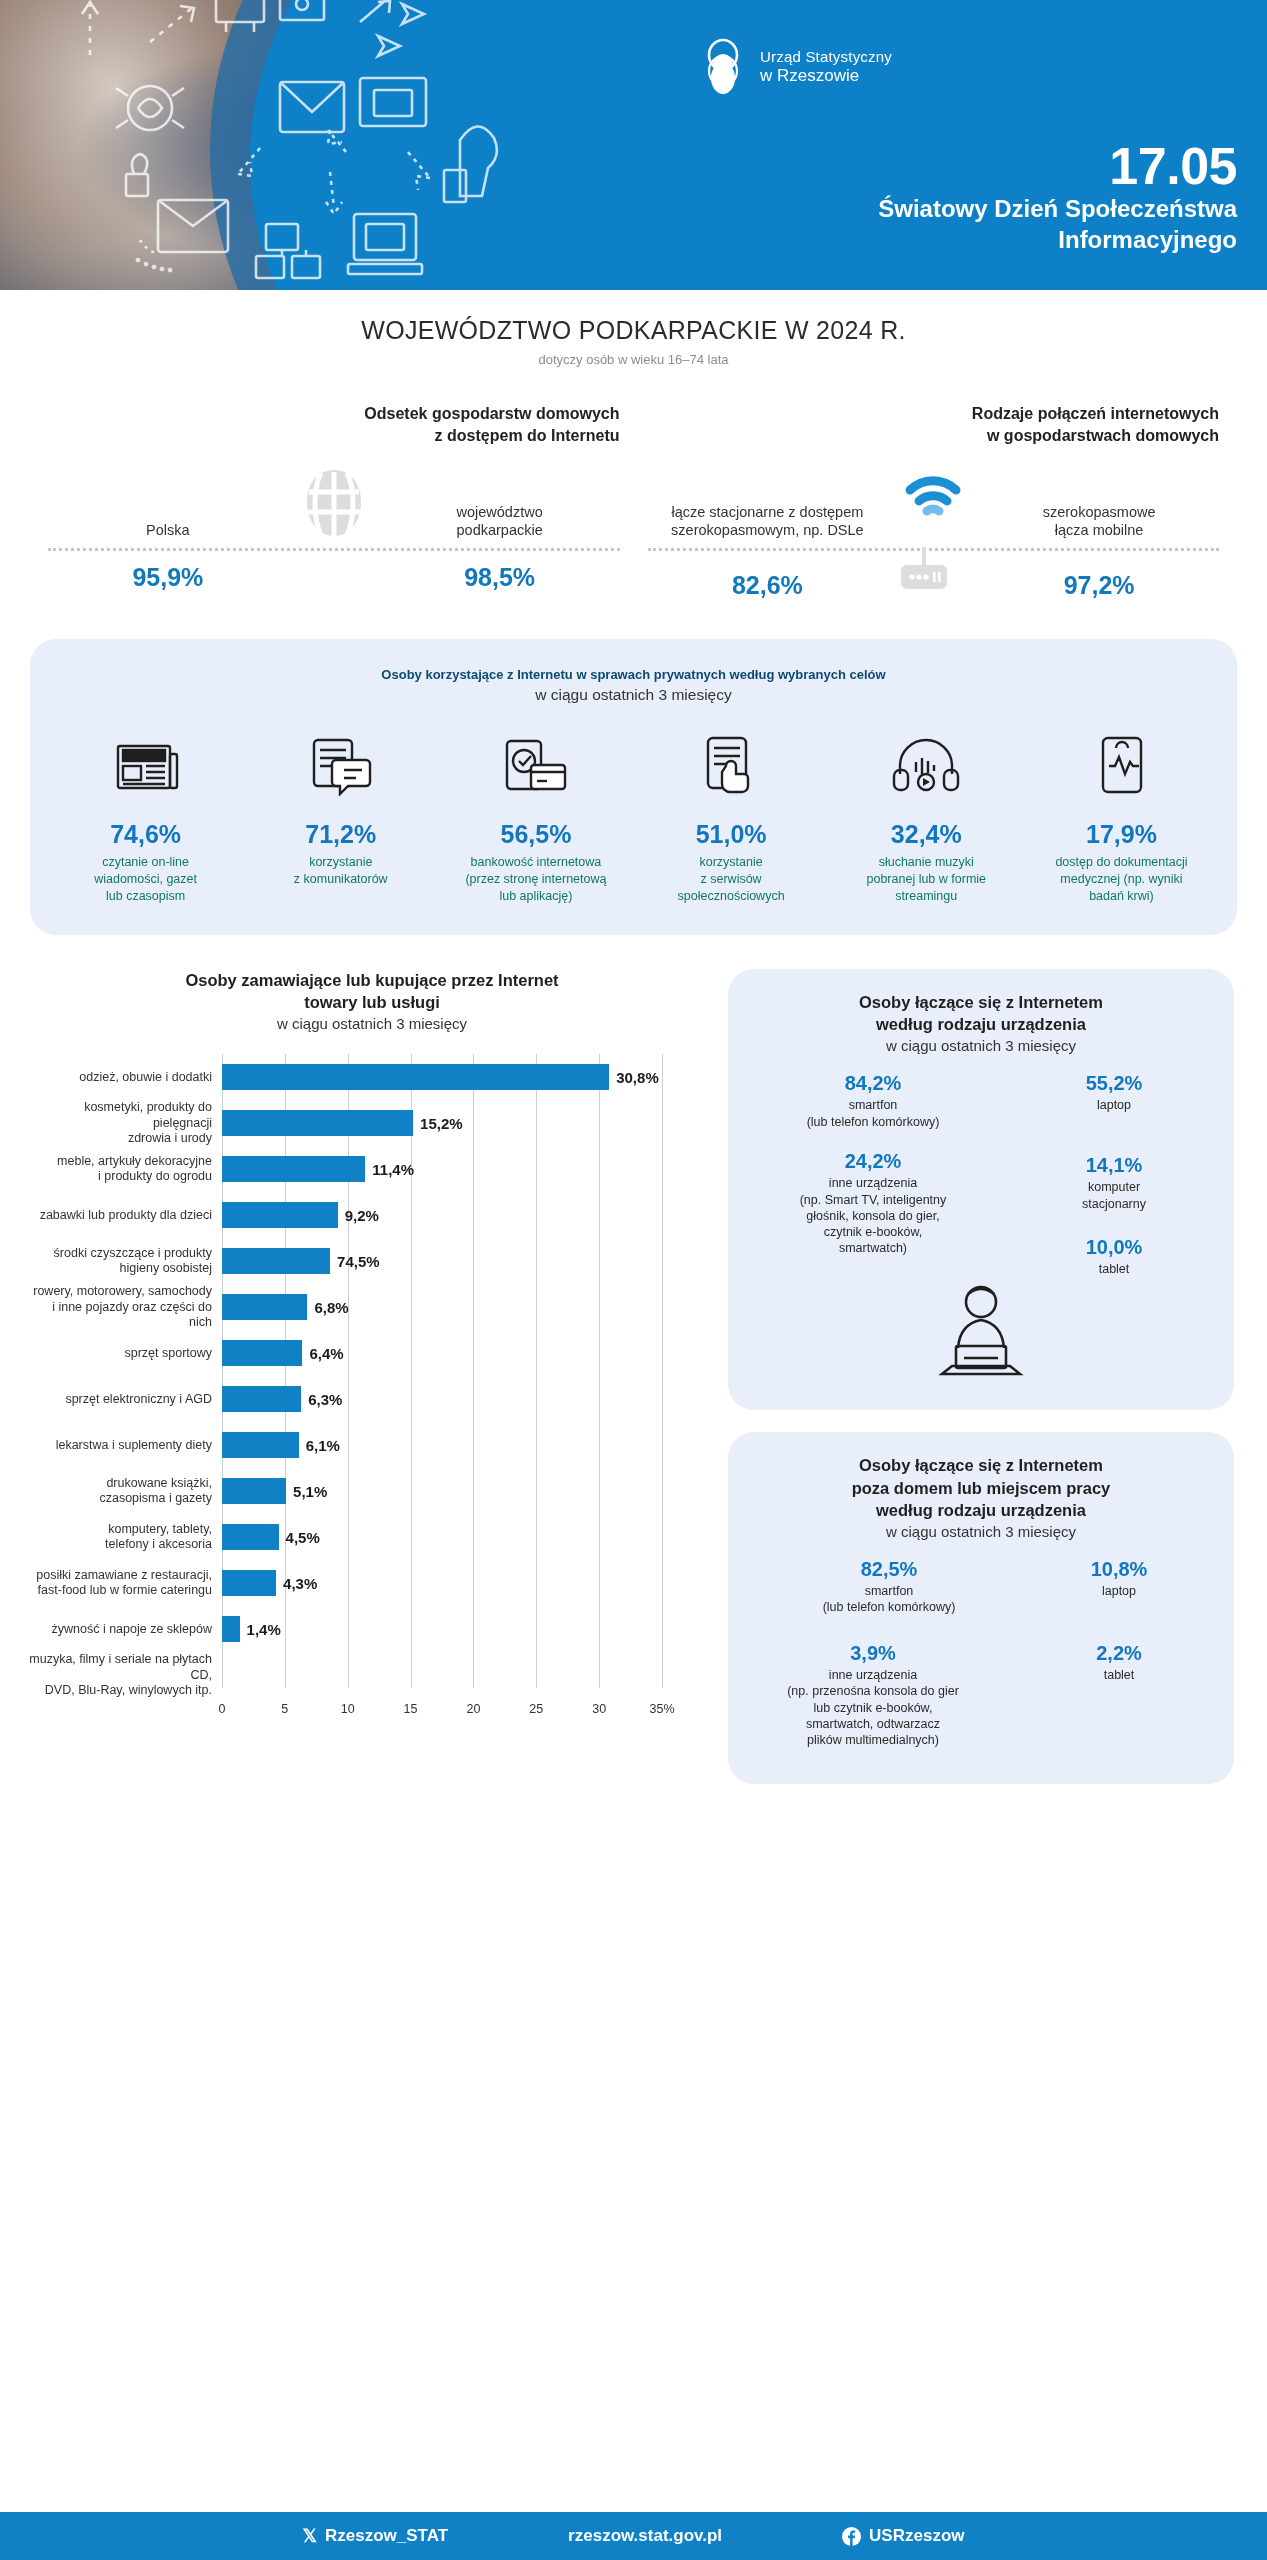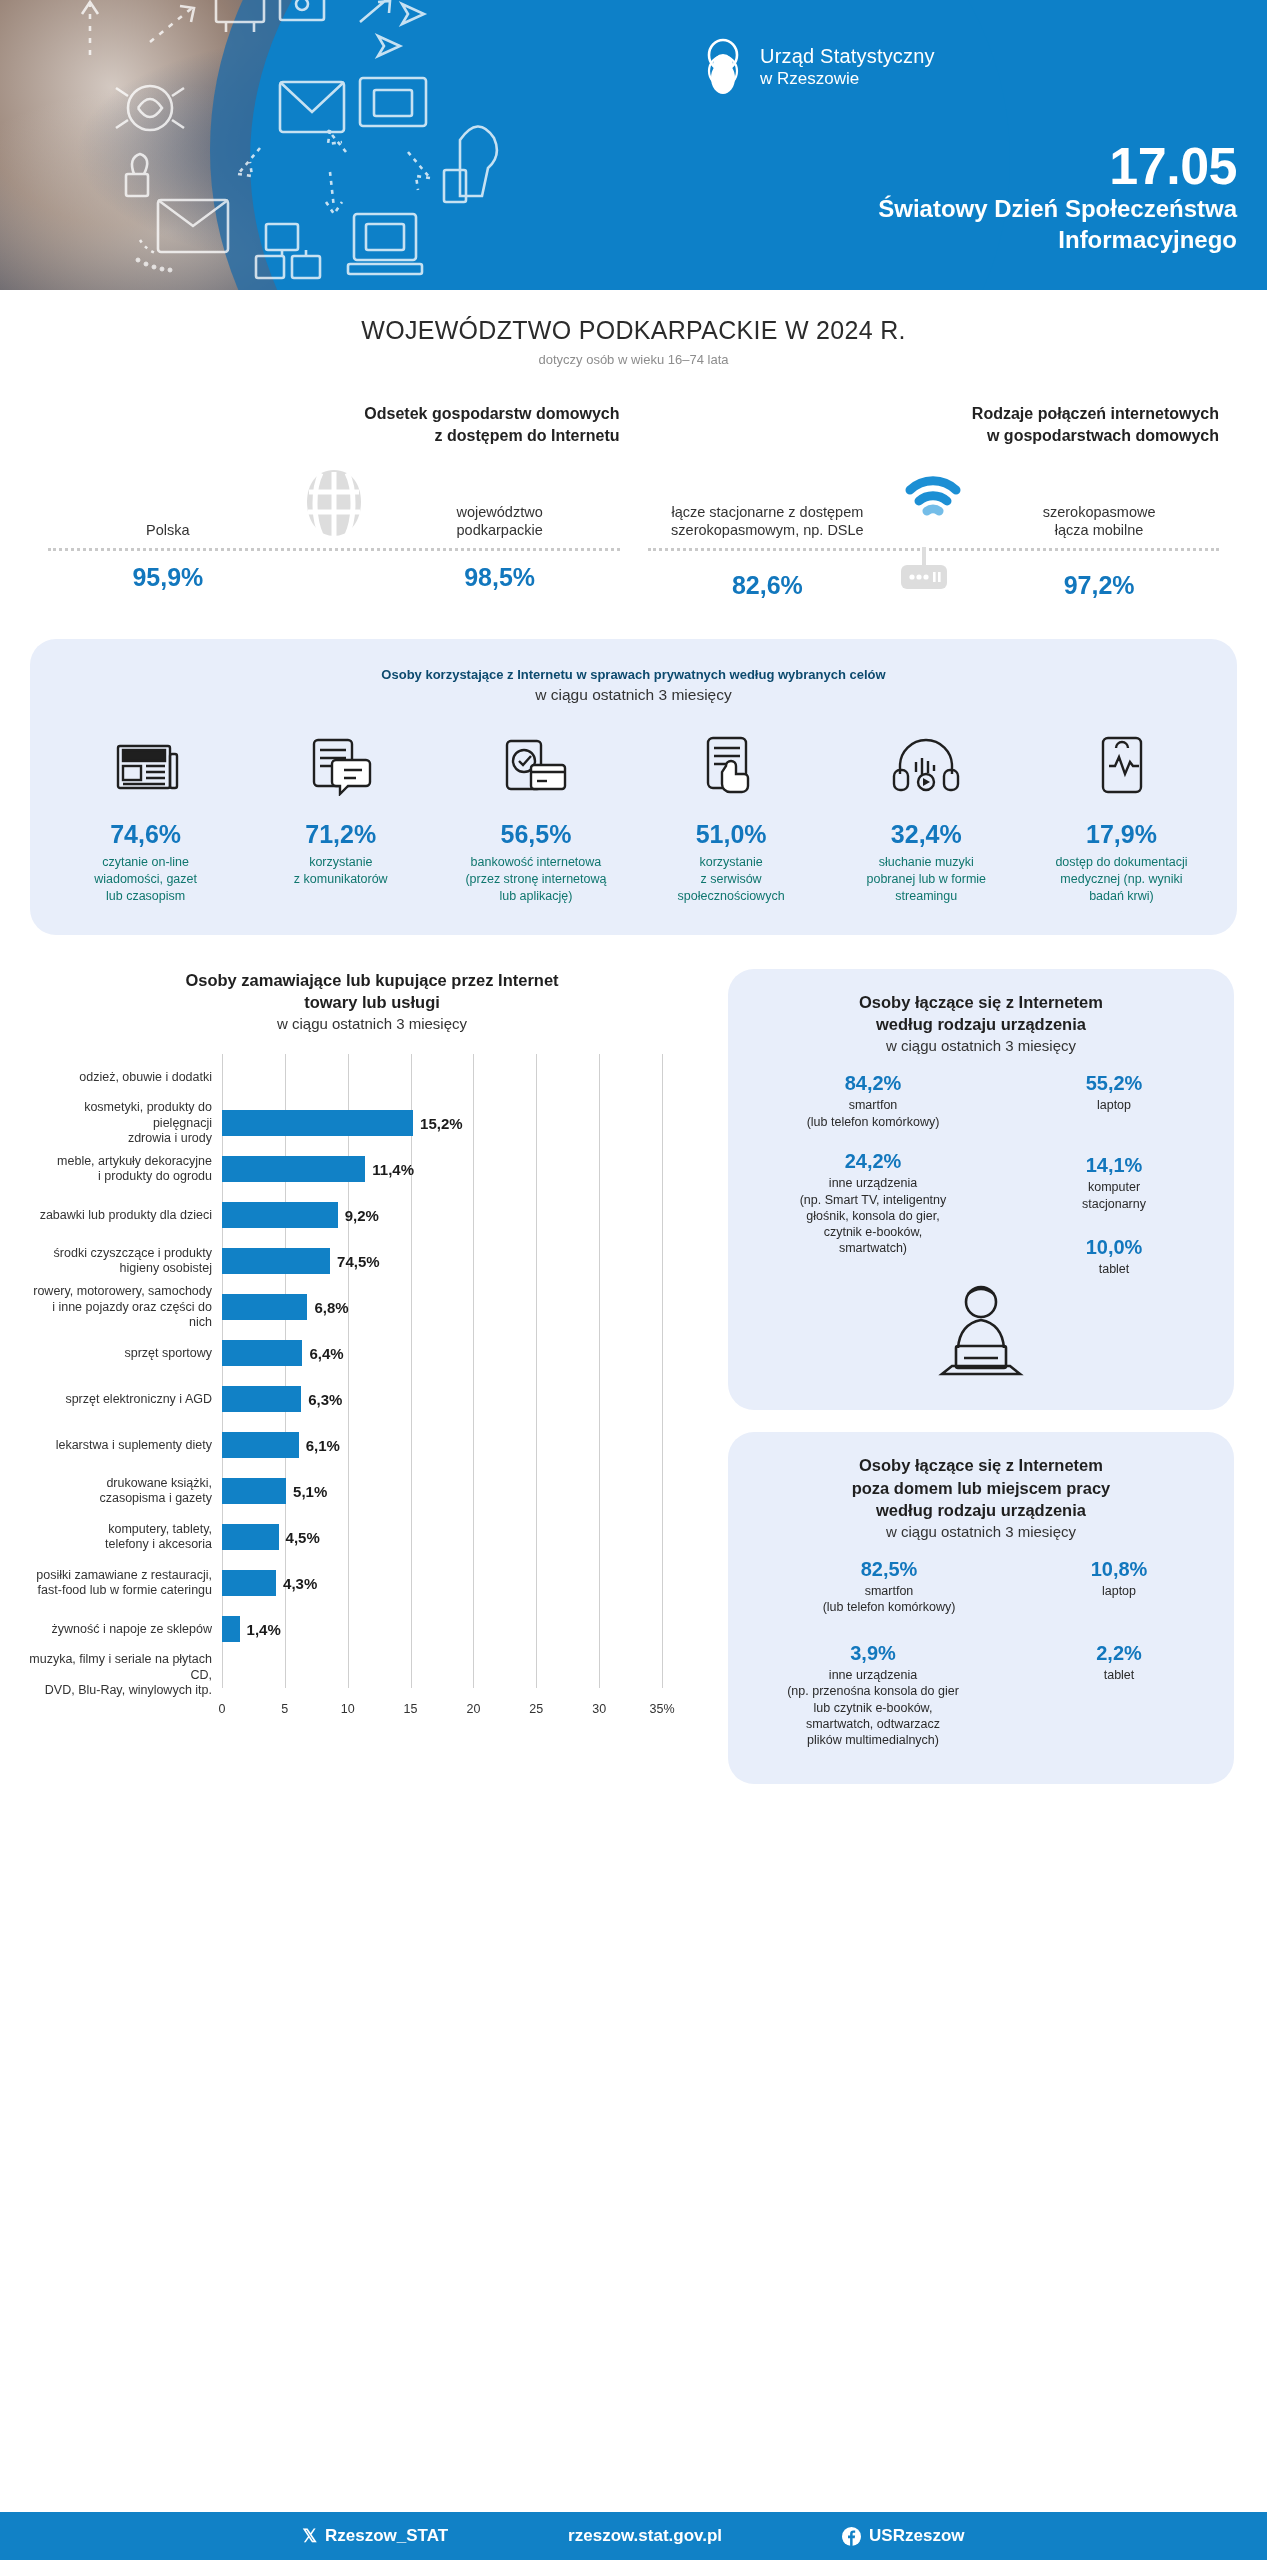--- a/index.html
+++ b/index.html
@@ -51,21 +51,21 @@
     position: absolute; left: 560px; top: 0;
     width: 707px; height: 290px; background: #0d80c8;
   }
   .deco { position: absolute; stroke: #ffffff; fill: none; opacity: .85; }
   .logo-wrap {
     position: absolute; left: 700px; top: 38px;
     display: flex; align-items: center; gap: 14px; z-index: 5;
   }
   .logo-mark { width: 46px; height: 58px; }
   .logo-text { color: #fff; line-height: 1.18; }
-  .logo-text .l1 { font-size: 20px; letter-spacing: .2px; }
+  .logo-text .l1 { font-size: 15px; letter-spacing: .2px; }
   .logo-text .l2 { font-size: 17px; }
   .header-date {
     position: absolute; right: 30px; top: 136px; z-index: 5;
     color: #ffffff; font-size: 52px; font-weight: bold; text-align: right;
     letter-spacing: -.5px;
   }
   .header-title {
     position: absolute; right: 30px; top: 193px; z-index: 5;
     color: #ffffff; font-size: 24px; font-weight: bold; text-align: right;
     line-height: 1.3;
@@ -453,20 +453,24 @@
           <div class="gline" style="left: 125.714px;"></div>
           <div class="gline" style="left: 188.571px;"></div>
           <div class="gline" style="left: 251.429px;"></div>
           <div class="gline" style="left: 314.286px;"></div>
           <div class="gline" style="left: 377.143px;"></div>
           <div class="gline" style="left: 440px;"></div>
         </div>
       <div id="bars">
           <div class="bar-row">
             <div class="bar-label" style="white-space: pre-line;">odzież, obuwie i dodatki</div>
+            <div class="bar-track">
+              <div class="bar-fill" style="width: 387.2px; background: rgb(17, 129, 198);"></div>
+              <div class="bar-value">30,8%</div>
+            </div>
           </div>
           <div class="bar-row">
             <div class="bar-label" style="white-space: pre-line;">kosmetyki, produkty do pielęgnacji
 zdrowia i urody</div>
             <div class="bar-track">
               <div class="bar-fill" style="width: 191.086px; background: rgb(17, 129, 198);"></div>
               <div class="bar-value">15,2%</div>
             </div>
           </div>
           <div class="bar-row">

